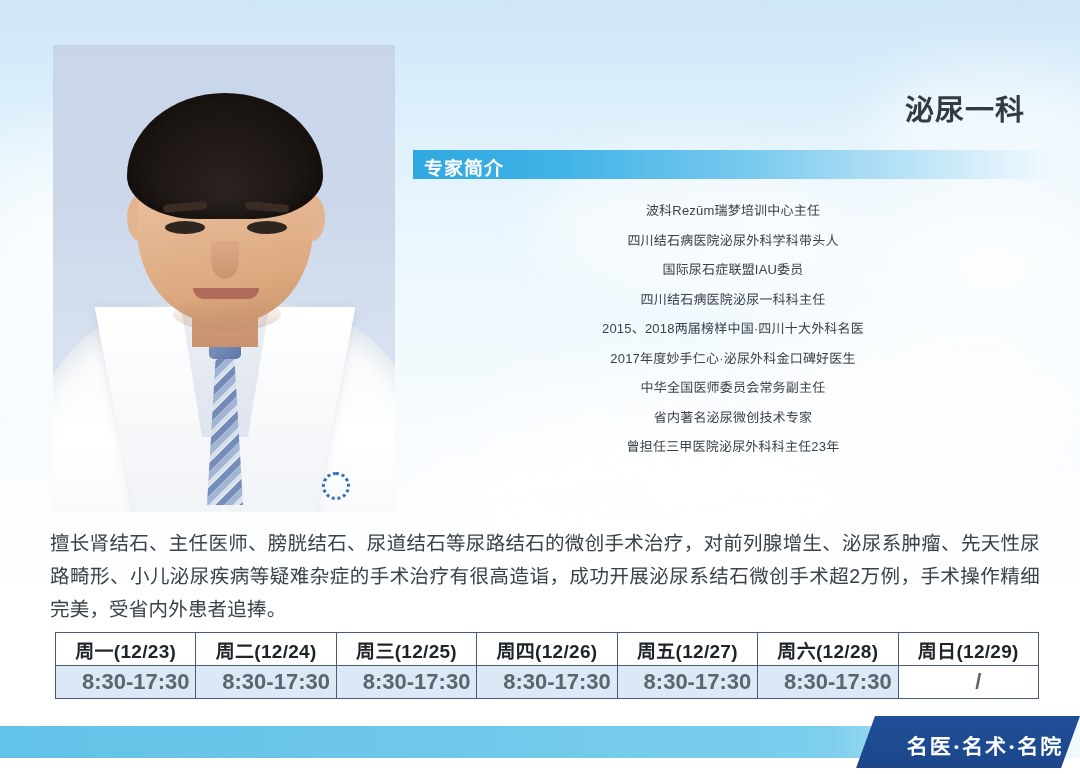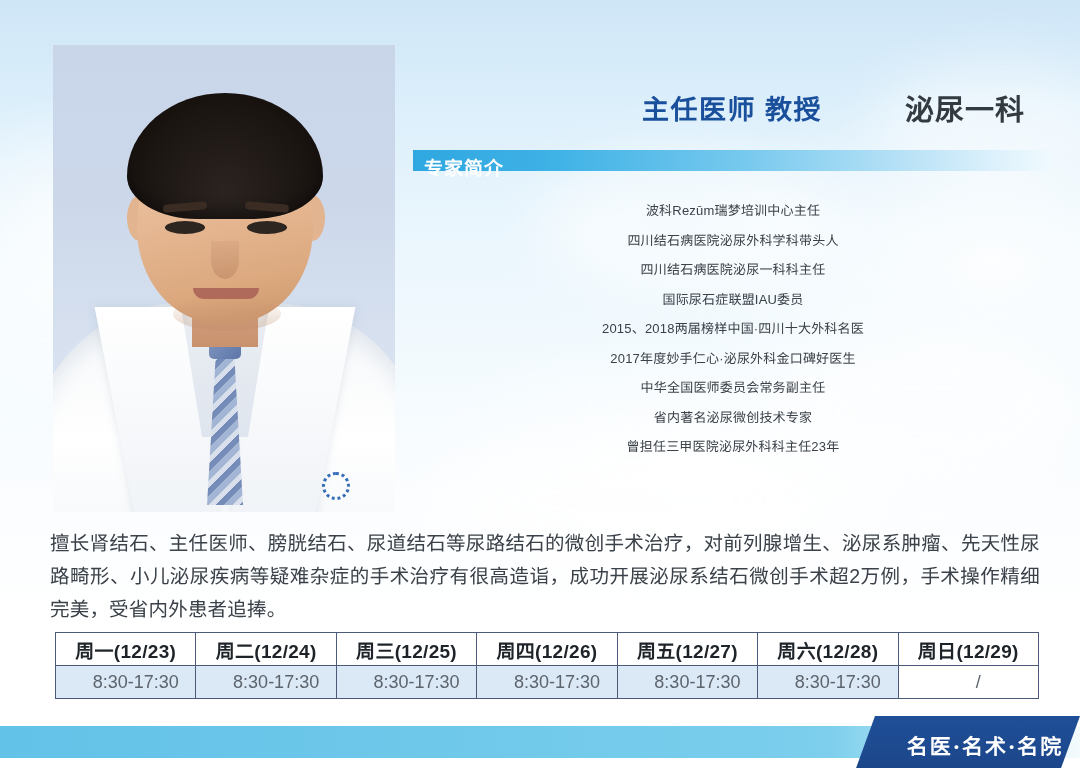--- a/index.html
+++ b/index.html
@@ -101,21 +101,21 @@
     position:absolute;left:642px;top:88px;
     font-size:27px;font-weight:700;color:#1a4f9c;letter-spacing:1.5px;white-space:nowrap;
   }
   #doctor-dept{
     position:absolute;left:905px;top:86px;
     font-size:29px;font-weight:700;color:#333a40;letter-spacing:1px;white-space:nowrap;
   }
 
   
   #section-bar{
-    position:absolute;left:413px;top:150px;width:640px;height:21px;
+    position:absolute;left:413px;top:150px;width:640px;height:29px;
     background:linear-gradient(90deg,#2fa7e0 0%, #3fb2e6 22%, #77c9ee 52%, #b6e1f6 76%, #dff2fc 92%, #f0fafe 100%);
   }
   #section-bar-label{
     position:absolute;left:11px;top:3px;
     font-size:19px;font-weight:700;color:#ffffff;letter-spacing:1px;
   }
 
   
   #bio-list{position:absolute;left:413px;top:196px;width:640px;}
   .bio-line{
@@ -133,21 +133,21 @@
     position:absolute;left:55px;top:632px;width:984px;
     border-collapse:collapse;table-layout:fixed;
   }
   #schedule th,#schedule td{
     border:1px solid #4a5a78;height:32px;text-align:center;vertical-align:middle;padding:0;
   }
   #schedule th{
     background:#ffffff;color:#1d2328;font-size:19px;font-weight:700;letter-spacing:.3px;
   }
   #schedule td{
-    background:#dbe8f5;color:#5c646d;font-size:18px;font-weight:400;padding-left:20px;
+    background:#dbe8f5;color:#5c646d;font-size:22px;font-weight:700;padding-left:20px;
   }
   #schedule td.empty{background:transparent;}
 
   
   #footer-band{
     position:absolute;left:0;top:726px;width:1080px;height:32px;
     background:linear-gradient(90deg,#63c2e8 0%, #6ec8ea 40%, #79cdec 70%, #8ad5ef 100%);
   }
   #footer-band::after{
     content:"";position:absolute;right:0;top:0;width:250px;height:32px;
@@ -193,32 +193,31 @@
       <div class="brow r"></div>
       <div class="eye l"></div>
       <div class="eye r"></div>
       <div class="nose"></div>
       <div class="chin"></div>
       <div class="mouth"></div>
     </div>
   </div>
   <div id="coat-logo"></div>
 
-  <div id="doctor-title">主任医师 教授</div>
   <div id="doctor-dept">泌尿一科</div>
 
   <div id="section-bar">
     <span id="section-bar-label">专家简介</span>
   </div>
 
   <div id="bio-list">
     <div class="bio-line">波科Rezūm瑞梦培训中心主任</div>
     <div class="bio-line">四川结石病医院泌尿外科学科带头人</div>
+    <div class="bio-line">国际尿石症联盟IAU委员</div>
     <div class="bio-line">四川结石病医院泌尿一科科主任</div>
-    <div class="bio-line">国际尿石症联盟IAU委员</div>
     <div class="bio-line">2015、2018两届榜样中国·四川十大外科名医</div>
     <div class="bio-line">2017年度妙手仁心·泌尿外科金口碑好医生</div>
     <div class="bio-line">中华全国医师委员会常务副主任</div>
     <div class="bio-line">省内著名泌尿微创技术专家</div>
     <div class="bio-line">曾担任三甲医院泌尿外科科主任23年</div>
   </div>
 
   <div id="specialty">擅长肾结石、主任医师、膀胱结石、尿道结石等尿路结石的微创手术治疗，对前列腺增生、泌尿系肿瘤、先天性尿路畸形、小儿泌尿疾病等疑难杂症的手术治疗有很高造诣，成功开展泌尿系结石微创手术超2万例，手术操作精细完美，受省内外患者追捧。</div>
 
   <table id="schedule">

